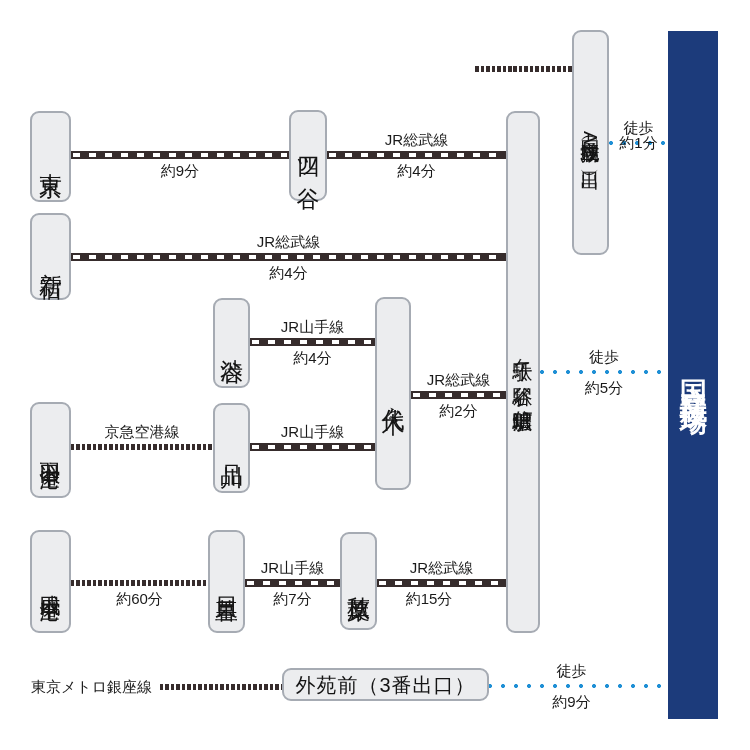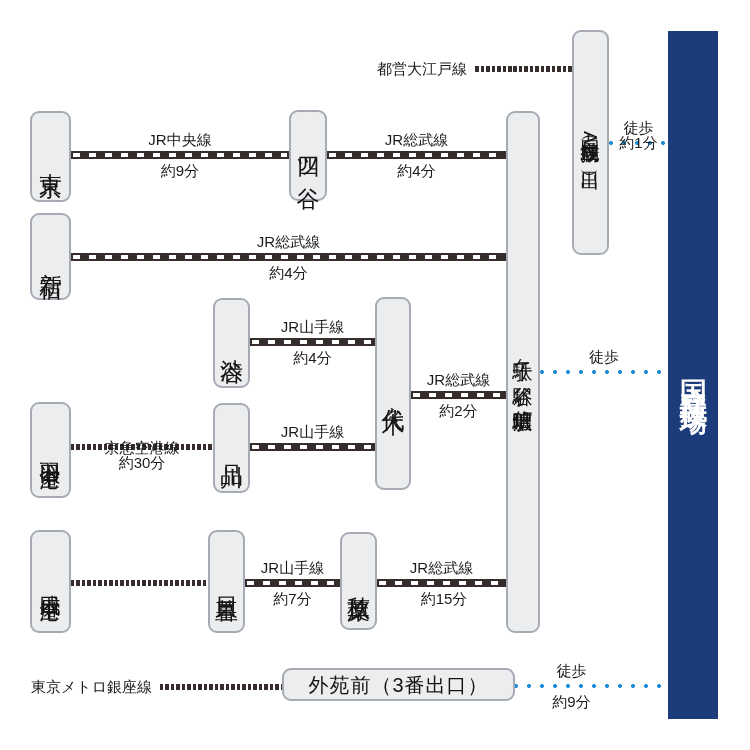--- a/index.html
+++ b/index.html
@@ -52,55 +52,54 @@
   }
 </style>
 </head>
 <body>
 
 <div id="stage" data-name="access-map">
   <div class="dest-bar" id="dest-bar" data-name="destination-bar" style="left: 668px; top: 31px; width: 50px; height: 688px; background: rgb(28, 59, 123);">
     <span class="dest-label" data-name="destination-label">国立競技場</span>
   </div>
 <div class="line line-jr" data-name="route-line-tokyo-yotsuya" style="left: 71px; width: 218px; top: 151px;"></div>
-    <div class="conn-label" data-name="line-name-label-tokyo-yotsuya" style="left: 100px; top: 132px;">JR中央線</div>
     <div class="conn-time" data-name="travel-time-label-tokyo-yotsuya" style="left: 100px; top: 163px;">約9分</div>
     <div class="line line-jr" data-name="route-line-yotsuya-sendagaya" style="left: 327px; width: 179px; top: 151px;"></div>
     <div class="conn-label" data-name="line-name-label-yotsuya-sendagaya" style="left: 336.5px; top: 132px;">JR総武線</div>
     <div class="conn-time" data-name="travel-time-label-yotsuya-sendagaya" style="left: 336.5px; top: 163px;">約4分</div>
     <div class="line line-jr" data-name="route-line-shinjuku-sendagaya" style="left: 71px; width: 435px; top: 253px;"></div>
     <div class="conn-label" data-name="line-name-label-shinjuku-sendagaya" style="left: 208.5px; top: 234px;">JR総武線</div>
     <div class="conn-time" data-name="travel-time-label-shinjuku-sendagaya" style="left: 208.5px; top: 265px;">約4分</div>
     <div class="line line-jr" data-name="route-line-shibuya-yoyogi" style="left: 250px; width: 125px; top: 338px;"></div>
     <div class="conn-label" data-name="line-name-label-shibuya-yoyogi" style="left: 232.5px; top: 319px;">JR山手線</div>
     <div class="conn-time" data-name="travel-time-label-shibuya-yoyogi" style="left: 232.5px; top: 350px;">約4分</div>
     <div class="line line-jr" data-name="route-line-yoyogi-sendagaya" style="left: 411px; width: 95px; top: 391px;"></div>
     <div class="conn-label" data-name="line-name-label-yoyogi-sendagaya" style="left: 378.5px; top: 372px;">JR総武線</div>
     <div class="conn-time" data-name="travel-time-label-yoyogi-sendagaya" style="left: 378.5px; top: 403px;">約2分</div>
     <div class="line line-private" data-name="route-line-haneda-shinagawa" style="left: 71px; width: 142px; top: 444px;"></div>
-    <div class="conn-label" data-name="line-name-label-haneda-shinagawa" style="left: 62px; top: 424px; margin-top: 16px;">京急空港線</div>
-    <div class="conn-time" data-name="travel-time-label-haneda-shinagawa" style="left: 62px; top: 455px;">約30分</div>
+    <div class="conn-label" data-name="line-name-label-haneda-shinagawa" style="left: 62px; top: 424px;">京急空港線</div>
     <div class="line line-jr" data-name="route-line-shinagawa-yoyogi" style="left: 250px; width: 125px; top: 443px;"></div>
     <div class="conn-label" data-name="line-name-label-shinagawa-yoyogi" style="left: 232.5px; top: 424px;">JR山手線</div>
     <div class="line line-private" data-name="route-line-narita-nippori" style="left: 71px; width: 137px; top: 580px;"></div>
+    <div class="conn-time" data-name="travel-time-label-narita-nippori" style="left: 59.5px; top: 591px;">約60分</div>
     <div class="line line-jr" data-name="route-line-nippori-akihabara" style="left: 245px; width: 95px; top: 579px;"></div>
     <div class="conn-label" data-name="line-name-label-nippori-akihabara" style="left: 212.5px; top: 560px;">JR山手線</div>
     <div class="conn-time" data-name="travel-time-label-nippori-akihabara" style="left: 212.5px; top: 591px;">約7分</div>
     <div class="line line-jr" data-name="route-line-akihabara-sendagaya" style="left: 377px; width: 129px; top: 579px;"></div>
     <div class="conn-label" data-name="line-name-label-akihabara-sendagaya" style="left: 361.5px; top: 560px;">JR総武線</div>
-    <div class="conn-time" data-name="travel-time-label-akihabara-sendagaya" style="left: 364px; top: 591px;">約15分</div>
+    <div class="conn-time" data-name="travel-time-label-akihabara-sendagaya" style="left: 349px; top: 591px;">約15分</div>
     <div class="line line-private" data-name="route-line-oedo-kokuritsu" style="left: 475px; width: 97px; top: 66px;"></div>
-    <div class="conn-label side-left" data-name="line-name-label-oedo-kokuritsu" style="left: 307px; top: 61px;">都営大江戸線</div>
     <div class="line line-private" data-name="route-line-ginza-gaienmae" style="left: 160px; width: 122px; top: 684px;"></div>
     <div class="conn-label side-left" data-name="line-name-label-ginza-gaienmae" style="left: -8px; top: 679px;">東京メトロ銀座線</div>
     <div class="line line-walk" data-name="route-line-walk-a2" style="left: 609px; width: 59px; top: 141px;"></div>
     <div class="conn-label" data-name="line-name-label-walk-a2" style="left: 558.5px; top: 120px;">徒歩</div>
     <div class="conn-time" data-name="travel-time-label-walk-a2" style="left: 558.5px; top: 135px;">約1分</div>
     <div class="line line-walk" data-name="route-line-walk-sendagaya" style="left: 540px; width: 128px; top: 370px;"></div>
     <div class="conn-label" data-name="line-name-label-walk-sendagaya" style="left: 524px; top: 349px;">徒歩</div>
+    <div class="conn-time" data-name="travel-time-label-walk-sendagaya" style="left: 524px; top: 380px;">約5分</div>
     <div class="line line-walk" data-name="route-line-walk-gaienmae" style="left: 475px; width: 193px; top: 684px;"></div>
     <div class="conn-label" data-name="line-name-label-walk-gaienmae" style="left: 491.5px; top: 663px;">徒歩</div>
     <div class="conn-time" data-name="travel-time-label-walk-gaienmae" style="left: 491.5px; top: 694px;">約9分</div>
     <div class="station" data-name="station-tokyo" style="left: 30px; top: 111px; width: 41px; height: 91px;">
       <span class="station-label" data-name="station-label-tokyo">東京</span>
     </div>
     <div class="station" data-name="station-shinjuku" style="left: 30px; top: 213px; width: 41px; height: 87px;">
       <span class="station-label" data-name="station-label-shinjuku">新宿</span>
     </div>
     <div class="station" data-name="station-haneda" style="left: 30px; top: 402px; width: 41px; height: 96px;">
@@ -126,16 +125,16 @@
     </div>
     <div class="station" data-name="station-yoyogi" style="left: 375px; top: 297px; width: 36px; height: 193px;">
       <span class="station-label" data-name="station-label-yoyogi">代々木</span>
     </div>
     <div class="station" data-name="station-sendagaya" style="left: 506px; top: 111px; width: 34px; height: 522px;">
       <span class="station-label" data-name="station-label-sendagaya">千駄ヶ谷駅／信濃町駅</span>
     </div>
     <div class="station" data-name="station-kokuritsu-a2" style="left: 572px; top: 30px; width: 37px; height: 225px;">
       <span class="station-label" data-name="station-label-kokuritsu-a2">国立競技場（A2出口）</span>
     </div>
-    <div class="station horizontal" data-name="station-gaienmae" style="left: 282px; top: 668px; width: 233px; height: 33px;">
+    <div class="station horizontal" data-name="station-gaienmae" style="left: 282px; top: 668px; width: 207px; height: 33px;">
       <span class="station-label" data-name="station-label-gaienmae">外苑前（3番出口）</span>
     </div>
   </div>
 
 </body></html>

